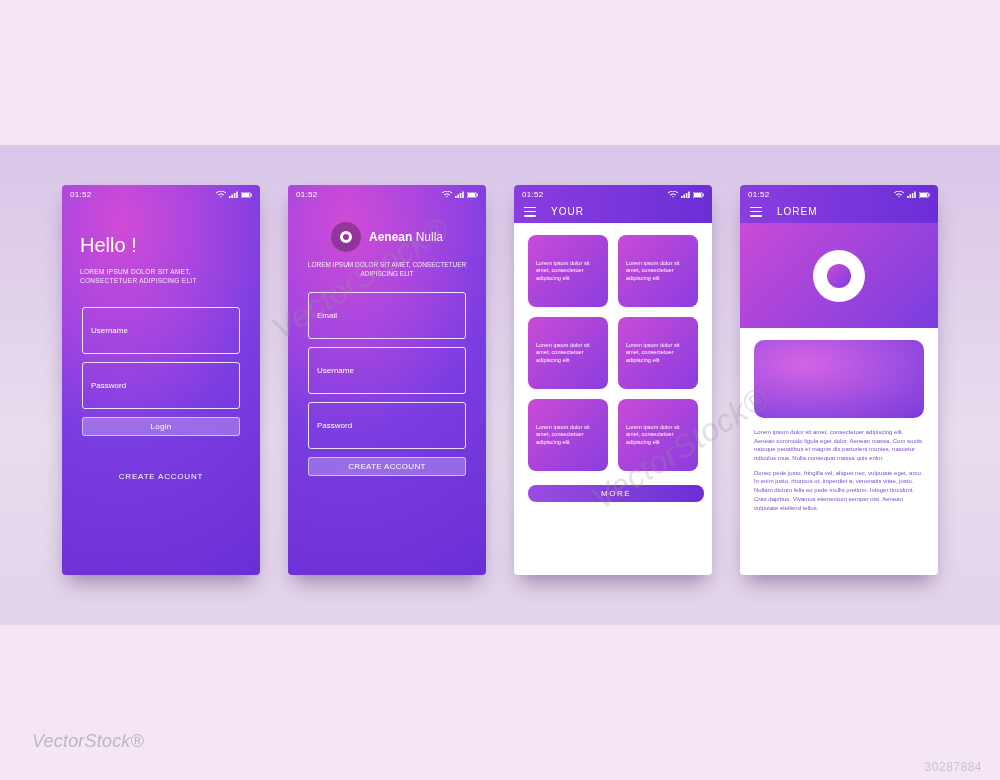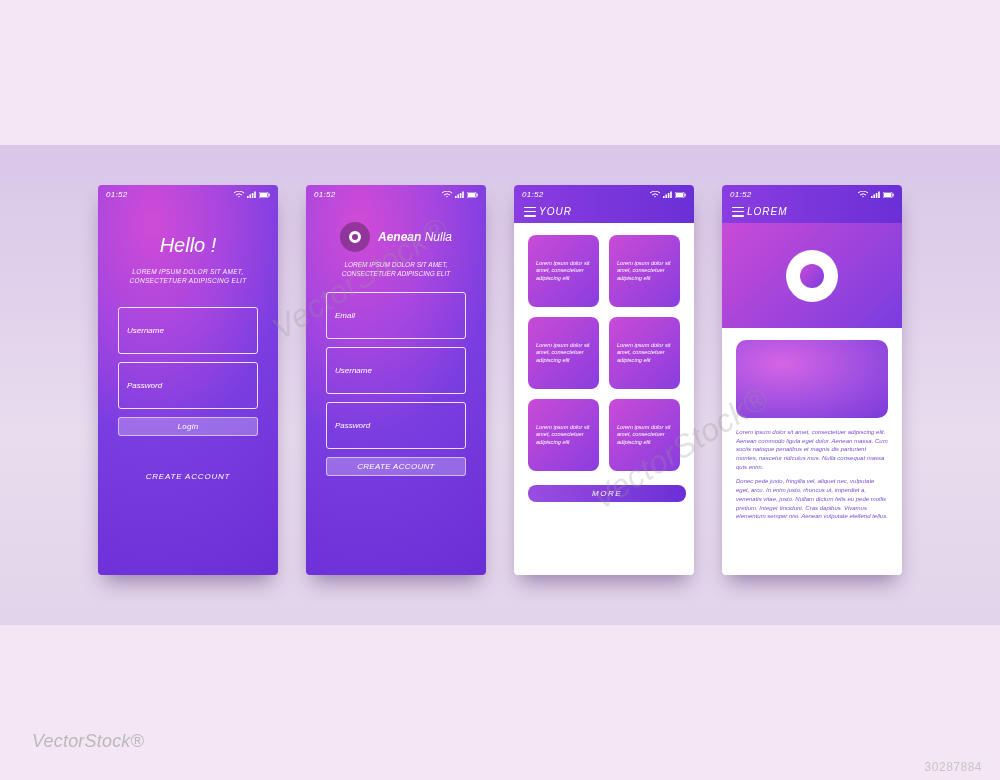--- a/index.html
+++ b/index.html
@@ -16,28 +16,27 @@
     top: 145px;
     height: 480px;
     background: linear-gradient(180deg, #d9c6e8 0%, #e8dcee 60%, #e2d4ea 100%);
     display: flex;
     justify-content: center;
     align-items: flex-start;
     gap: 28px;
     padding-top: 40px;
   }
   .phone {
-    width: 180px;
+    width: 198px;
     height: 390px;
     border-radius: 4px;
     box-shadow: 0 12px 20px -6px rgba(60,20,90,0.45);
     position: relative;
     overflow: hidden;
     color: #fff;
-    font-style: italic;
   }
   .grad-purple {
     background: radial-gradient(ellipse 140% 100% at 30% 10%, #d04bd6 0%, #a546e0 30%, #7a3de0 55%, #6b2fd6 100%);
   }
   .phone-white {
     background: #ffffff;
     color: #6a3fc9;
   }
   .status-bar {
     display: flex;
@@ -46,29 +45,29 @@
     font-size: 8px;
     padding: 5px 8px 3px 8px;
     color: #fff;
     letter-spacing: 0.3px;
   }
   .status-icons { display: flex; align-items: center; gap: 3px; }
   .status-icons svg { display: block; }
   .header-bar {
     display: flex;
     align-items: center;
-    gap: 3px;
+    gap: 15px;
     padding: 4px 10px 6px 10px;
     color: #fff;
     font-size: 10px;
     letter-spacing: 1px;
   }
   .header-bar .hamburger { width: 12px; height: 10px; display: flex; flex-direction: column; justify-content: space-between; }
   .header-bar .hamburger span { display:block; height:1.5px; background:#fff; border-radius:1px; }
-  .hello-block { text-align:center; padding: 32px 18px 8px 18px; }
+  .hello-block { text-align:left; padding: 32px 18px 8px 18px; }
   .hello-title { font-size: 20px; font-weight: 400; margin-bottom: 10px; }
   .lorem { font-size: 6.5px; line-height: 1.4; opacity: 0.9; letter-spacing: 0.3px; }
   .form { padding: 14px 20px 0 20px; display:flex; flex-direction:column; gap:8px; }
   .field {
     border: 1px solid rgba(255,255,255,0.85);
     border-radius: 3px;
     padding: 18px 8px;
     font-size: 8px;
     color: #fff;
     background: transparent;

